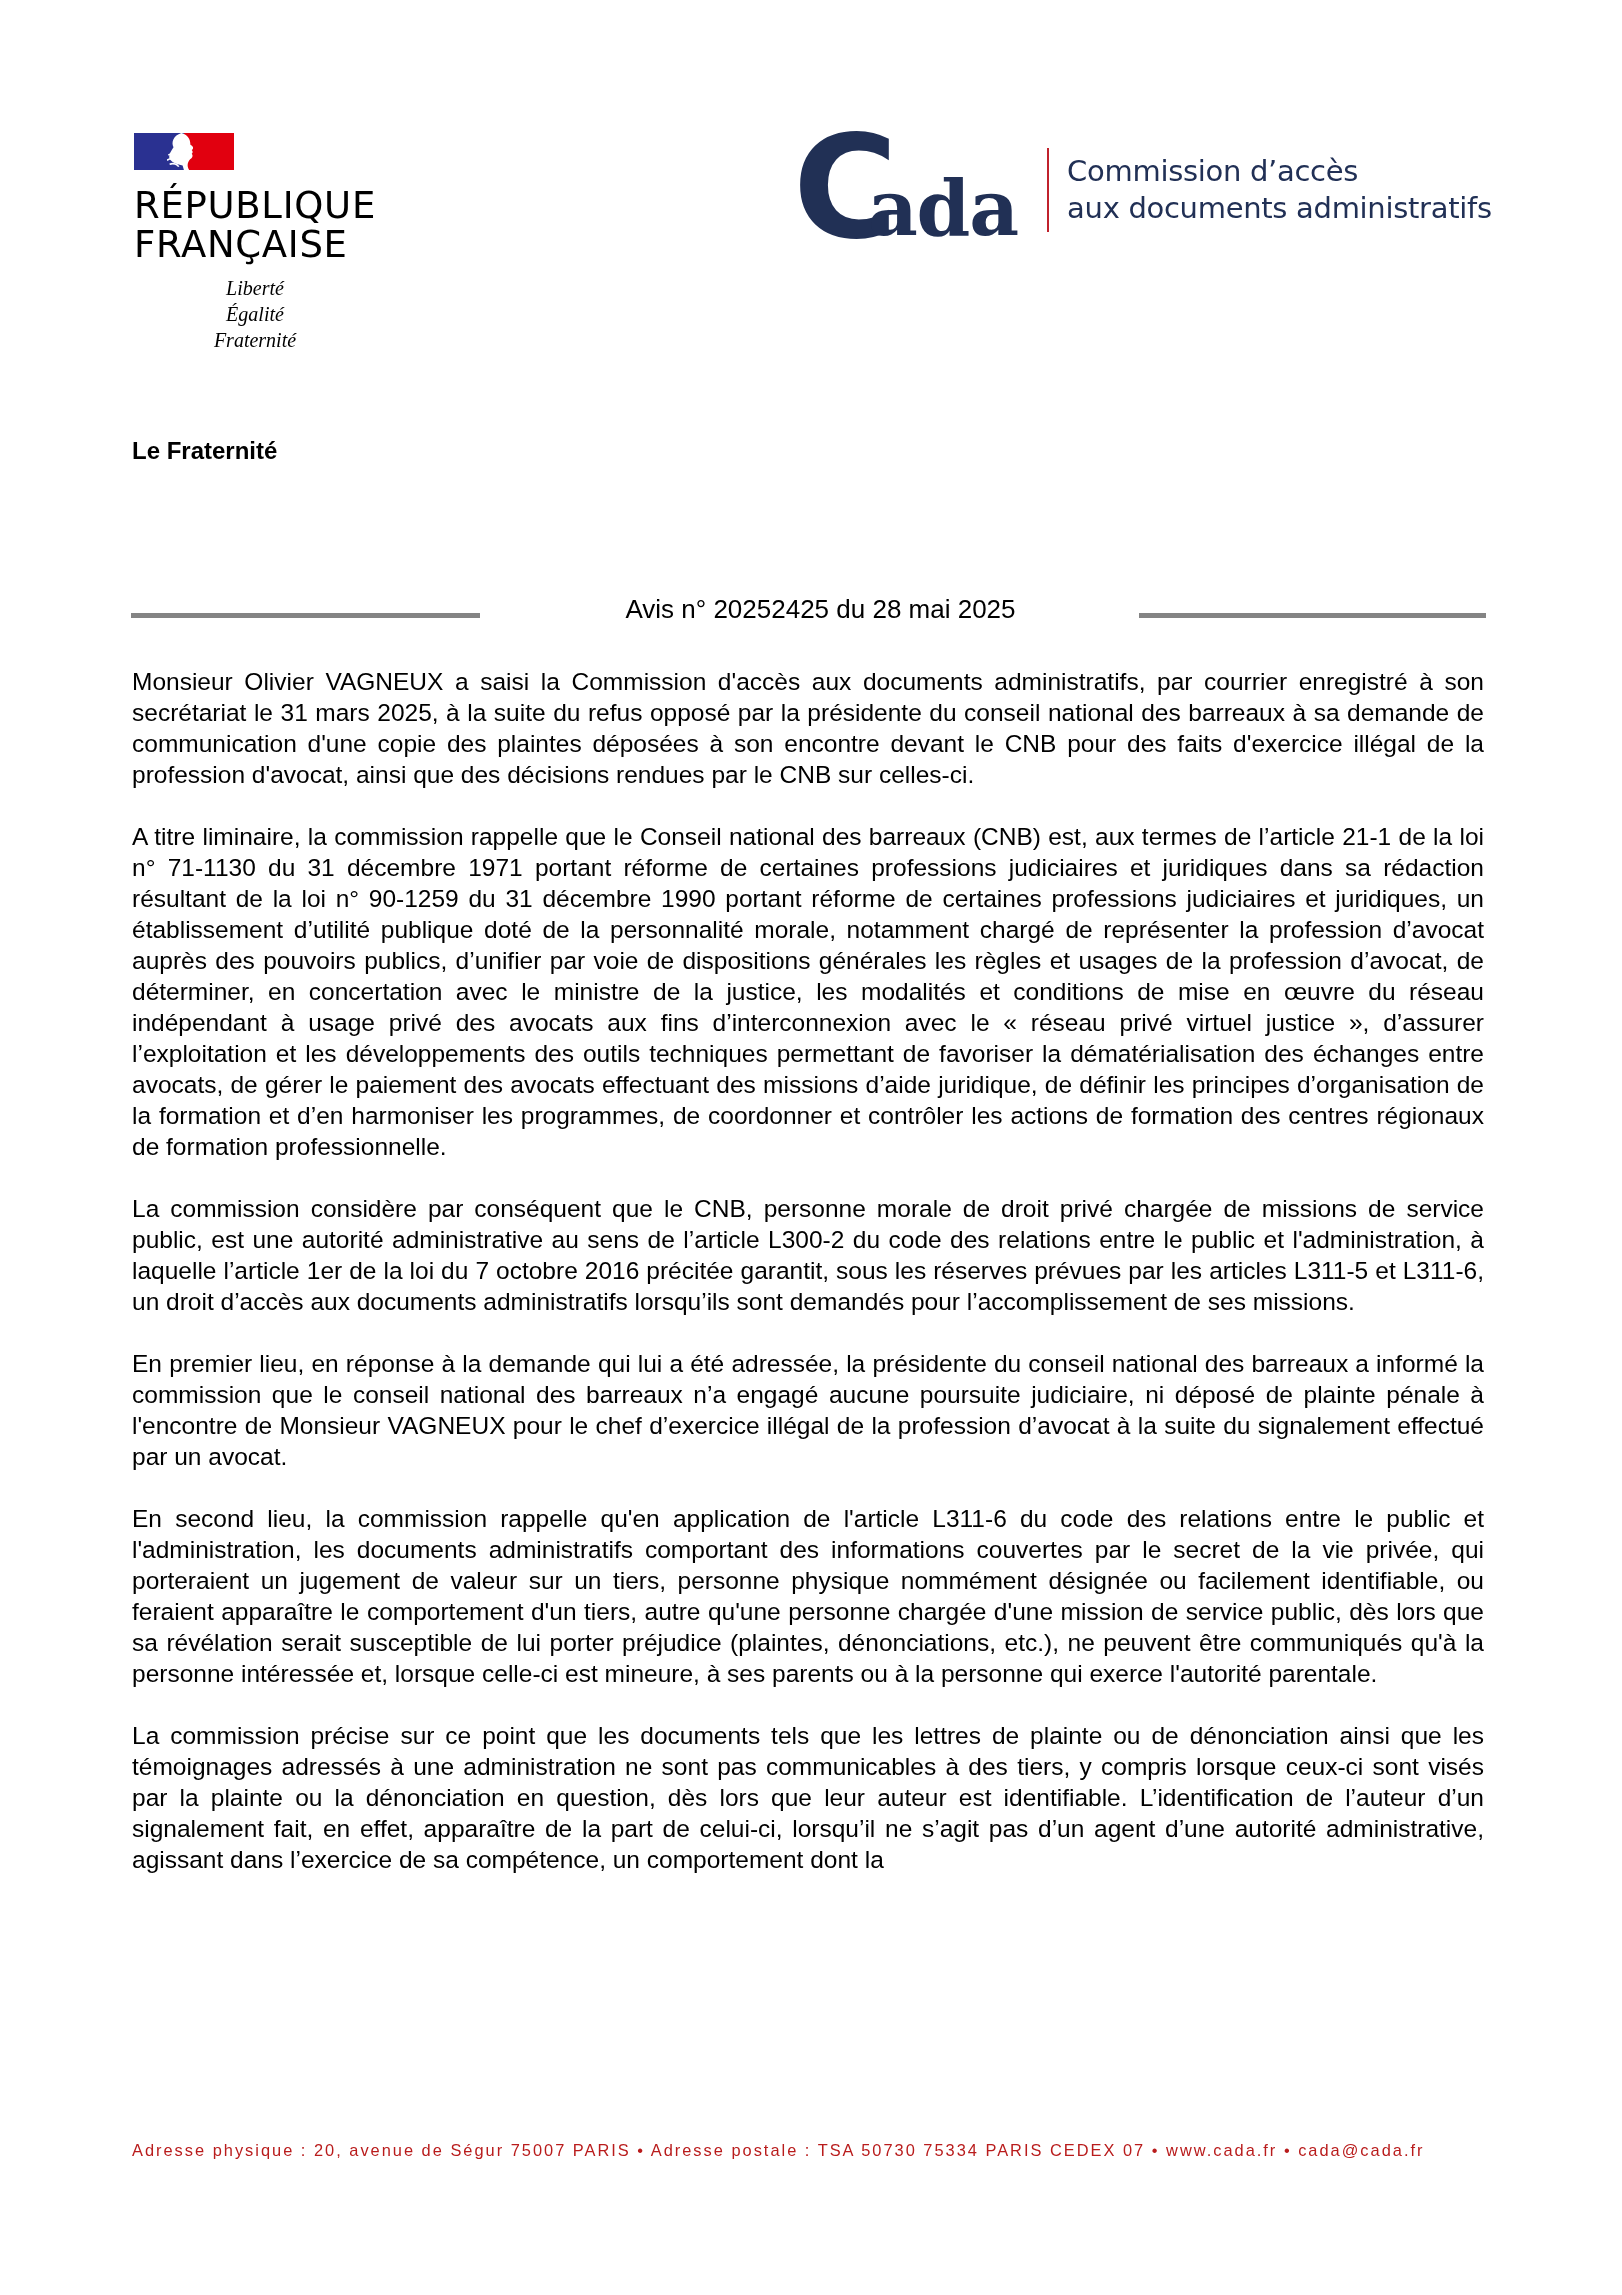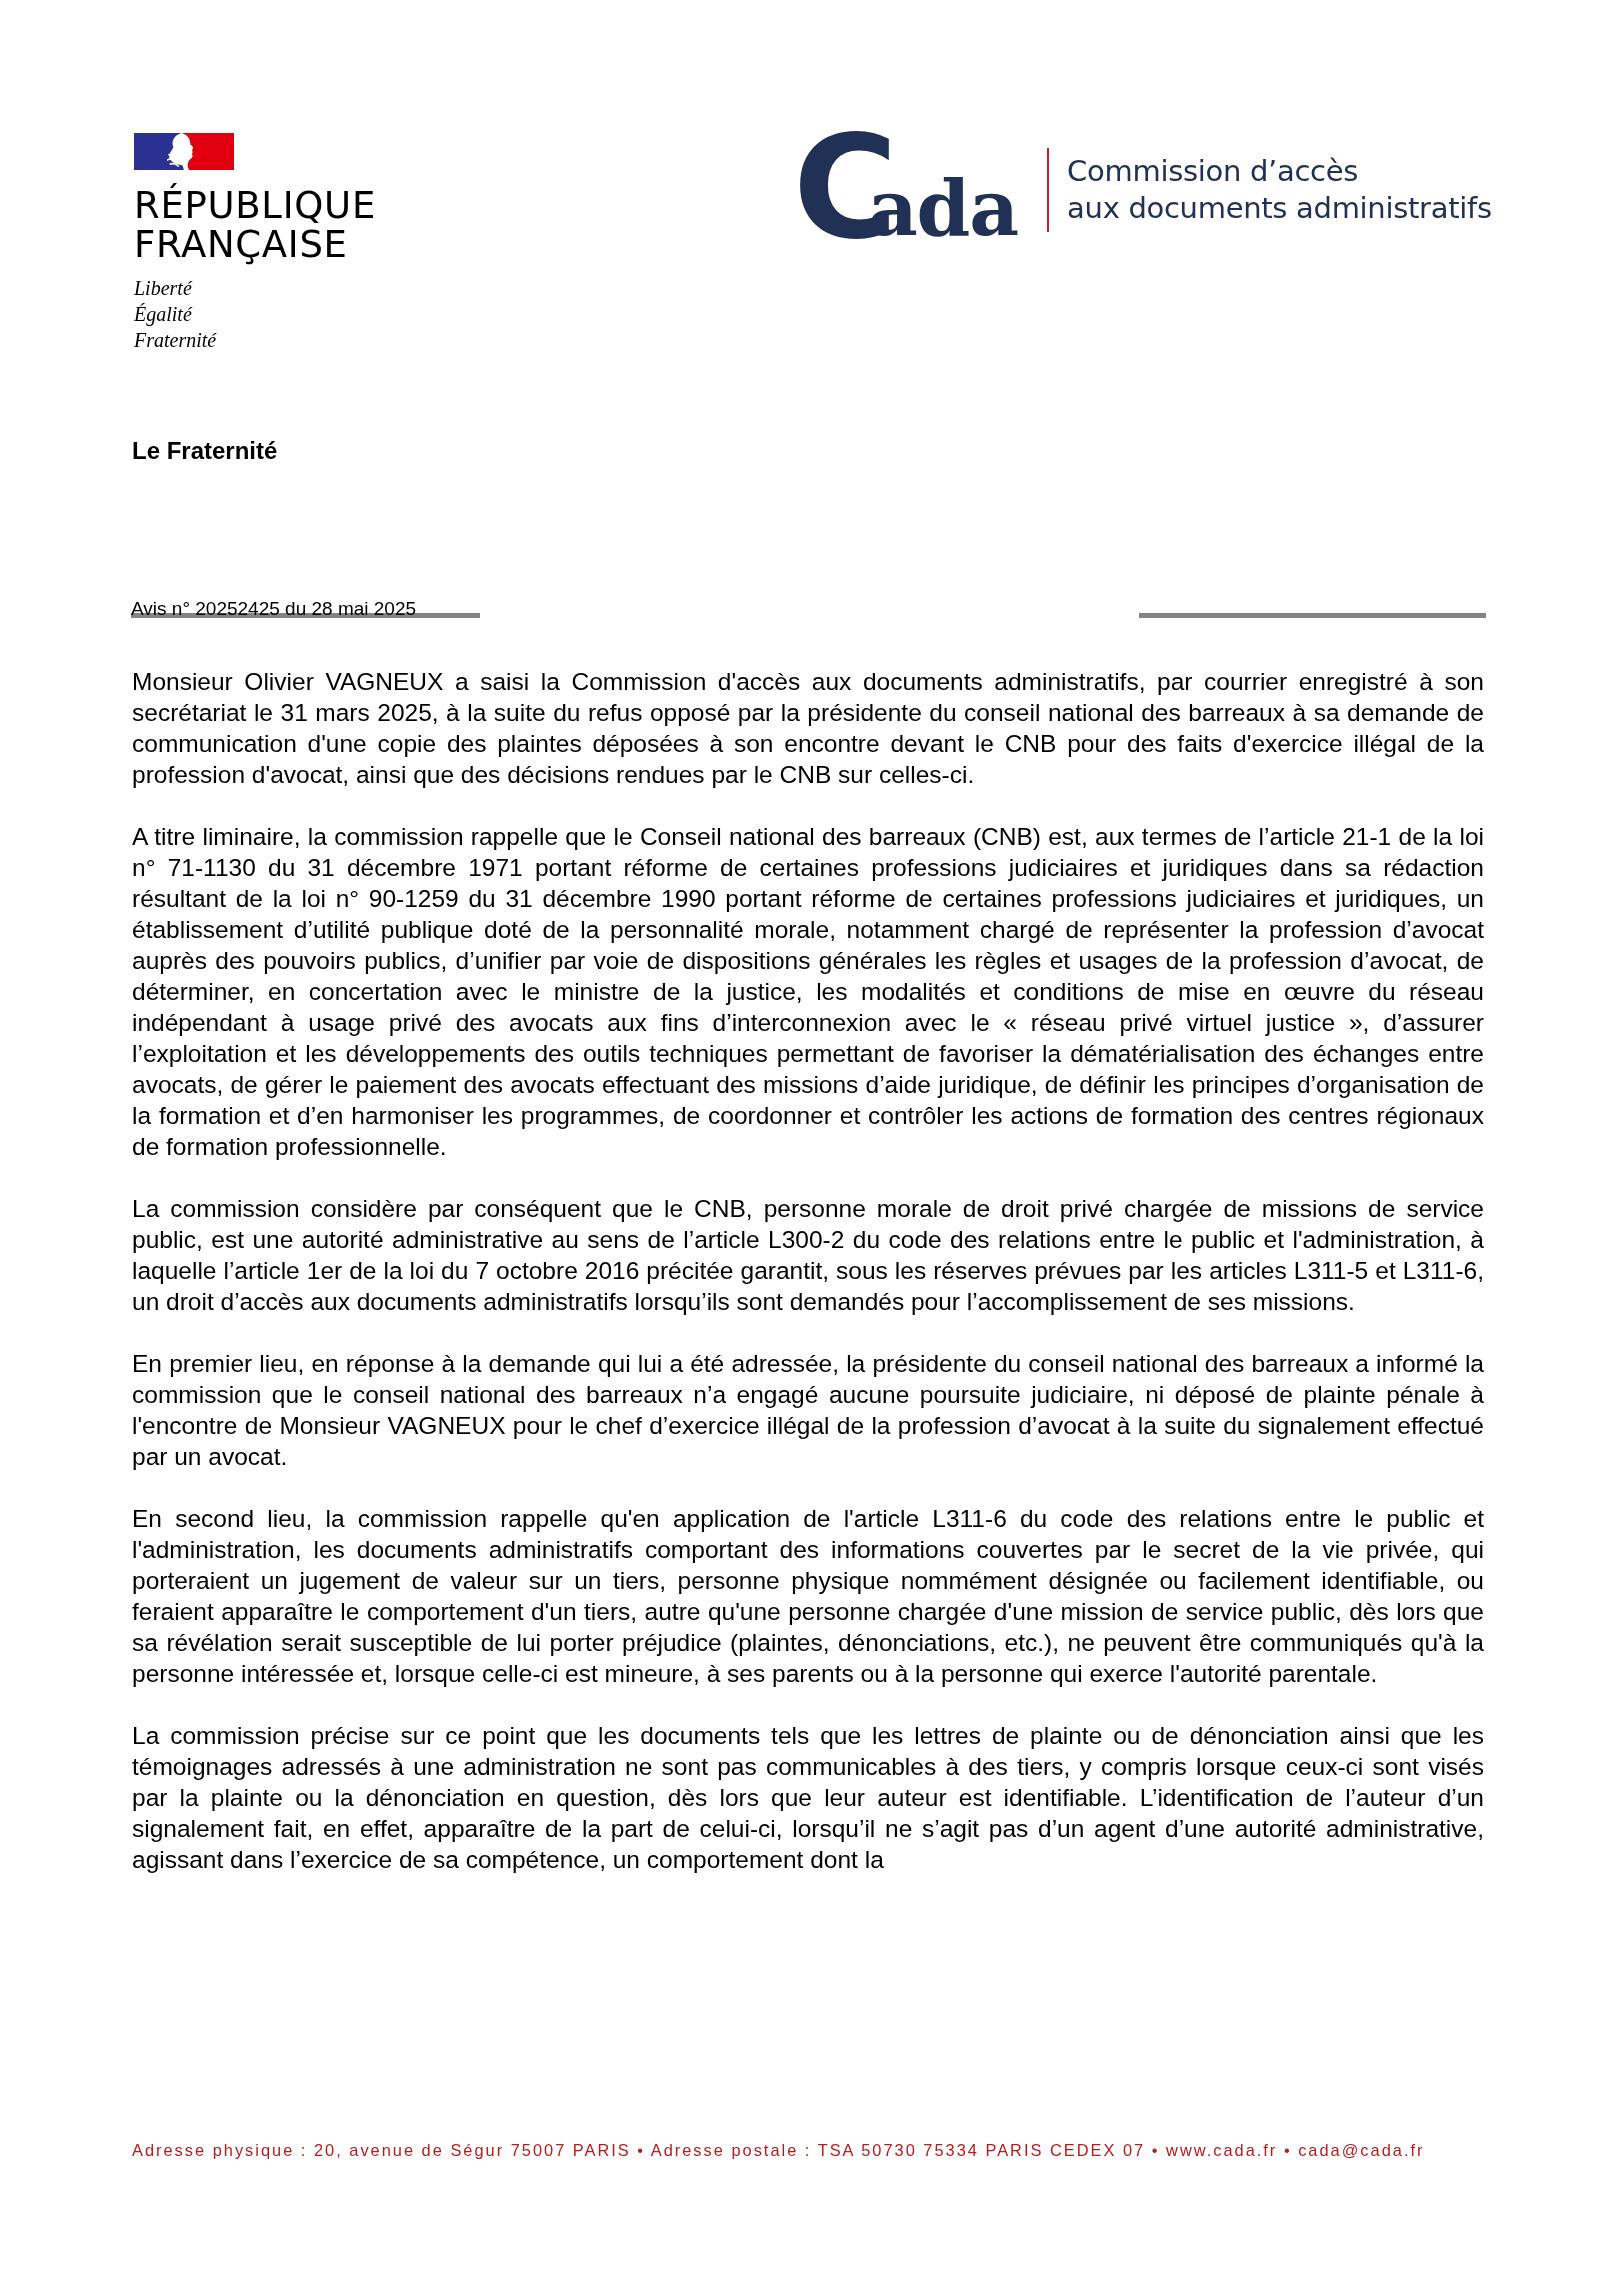--- a/index.html
+++ b/index.html
@@ -5,38 +5,38 @@
     html, body { margin: 0; padding: 0; background: #ffffff; }
     body { width: 1623px; height: 2295px; position: relative; overflow: hidden; font-family: "Liberation Sans", sans-serif; color: #000; }
 
     
     .marianne { position: absolute; left: 134px; top: 133px; width: 242px; }
     .flag { position: relative; width: 100px; height: 37px; display: flex; }
     .flag .blue { width: 50px; height: 37px; background: #2a3191; }
     .flag .red  { width: 50px; height: 37px; background: #e1000f; }
     .flag svg { position: absolute; left: 33px; top: 0; }
     .rf-title { margin-top: 15.7px; font-family: "DejaVu Sans", sans-serif; font-weight: normal; font-size: 37px; line-height: 39px; letter-spacing: 0.7px; color: #000; }
-    .rf-motto { margin-top: 11.8px; font-family: "Liberation Serif", serif; font-style: italic; font-size: 20px; line-height: 26px; color: #000; }
+    .rf-motto { margin-top: 11.8px; font-family: "Liberation Serif", serif; font-style: italic; font-size: 20px; line-height: 26px; color: #000; text-align: center; }
 
     
     .cada { position: absolute; left: 793px; top: 134px; display: flex; align-items: center; height: 111px; }
     .cada-mark { position: relative; width: 242px; height: 111px; color: #213055; }
     .cada-C { position: absolute; left: 0; top: -18.3px; font-family: "DejaVu Sans", sans-serif; font-weight: bold; font-size: 143px; line-height: 143px; color: #213055; }
     .cada-ada { position: absolute; left: 75px; top: 11.8px; font-family: "DejaVu Serif", serif; font-weight: bold; font-size: 77px; line-height: 77px; color: #213055; letter-spacing: -1.3px; margin-top: 24px; }
     .cada-sep { width: 2px; height: 84px; background: #c0212c; margin: 0 18.3px 0 11.8px; }
     .cada-text { font-family: "DejaVu Sans", sans-serif; font-size: 29px; line-height: 37px; color: #213055; letter-spacing: -0.3px; }
 
     
     .president { position: absolute; left: 132px; top: 437px; font-weight: bold; font-size: 24px; }
 
     .avis { position: absolute; left: 131px; top: 592px; width: 1355px; height: 39px; }
     .avis .rule { position: absolute; top: 21px; height: 5.2px; background: #848484; }
     .avis .rule.left { left: 0; width: 349px; }
     .avis .rule.right { left: 1008px; width: 347px; }
-    .avis .title { position: absolute; left: 0; width: 100%; top: 0; text-align: left; font-size: 19px; line-height: 34px; }
+    .avis .title { position: absolute; left: 12px; width: 100%; top: 0; text-align: center; font-size: 26px; line-height: 34px; }
 
     
     .body { position: absolute; left: 132px; top: 666px; width: 1352px; }
     .body p { margin: 0 0 31px 0; font-size: 24.5px; line-height: 31px; text-align: justify; }
 
     
     .footer { position: absolute; left: 132px; top: 2141px; width: 1352px; font-size: 16.4px; letter-spacing: 2px; color: #b91c1c; white-space: nowrap; }
   </style>
 </head>
 <body>

